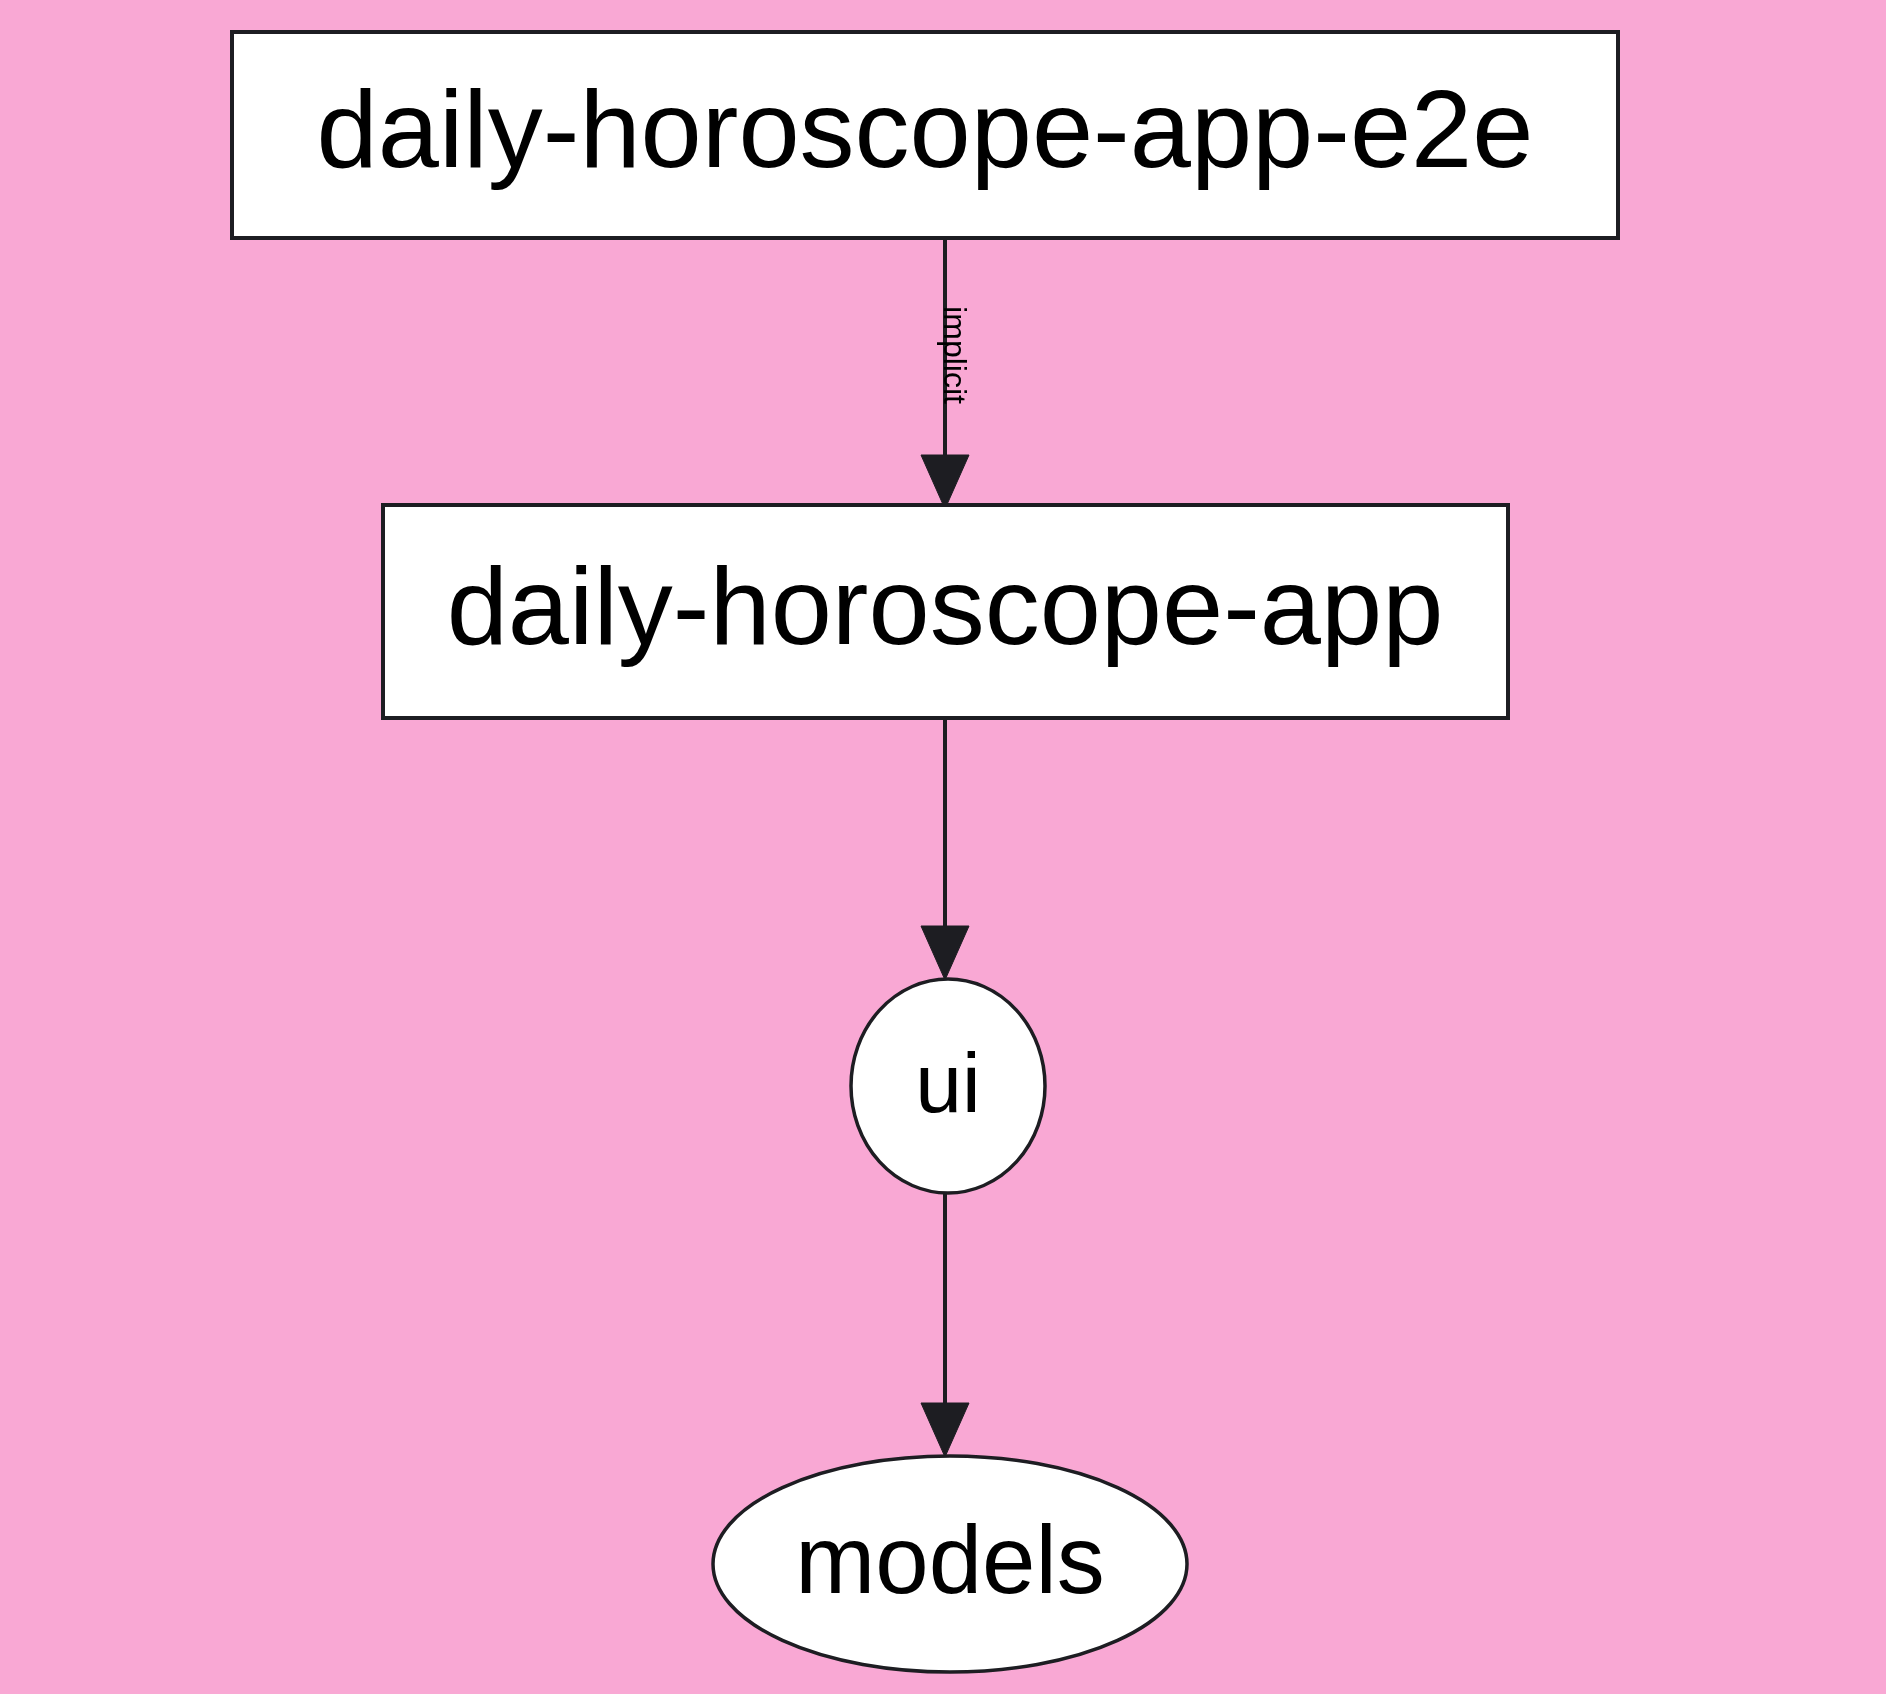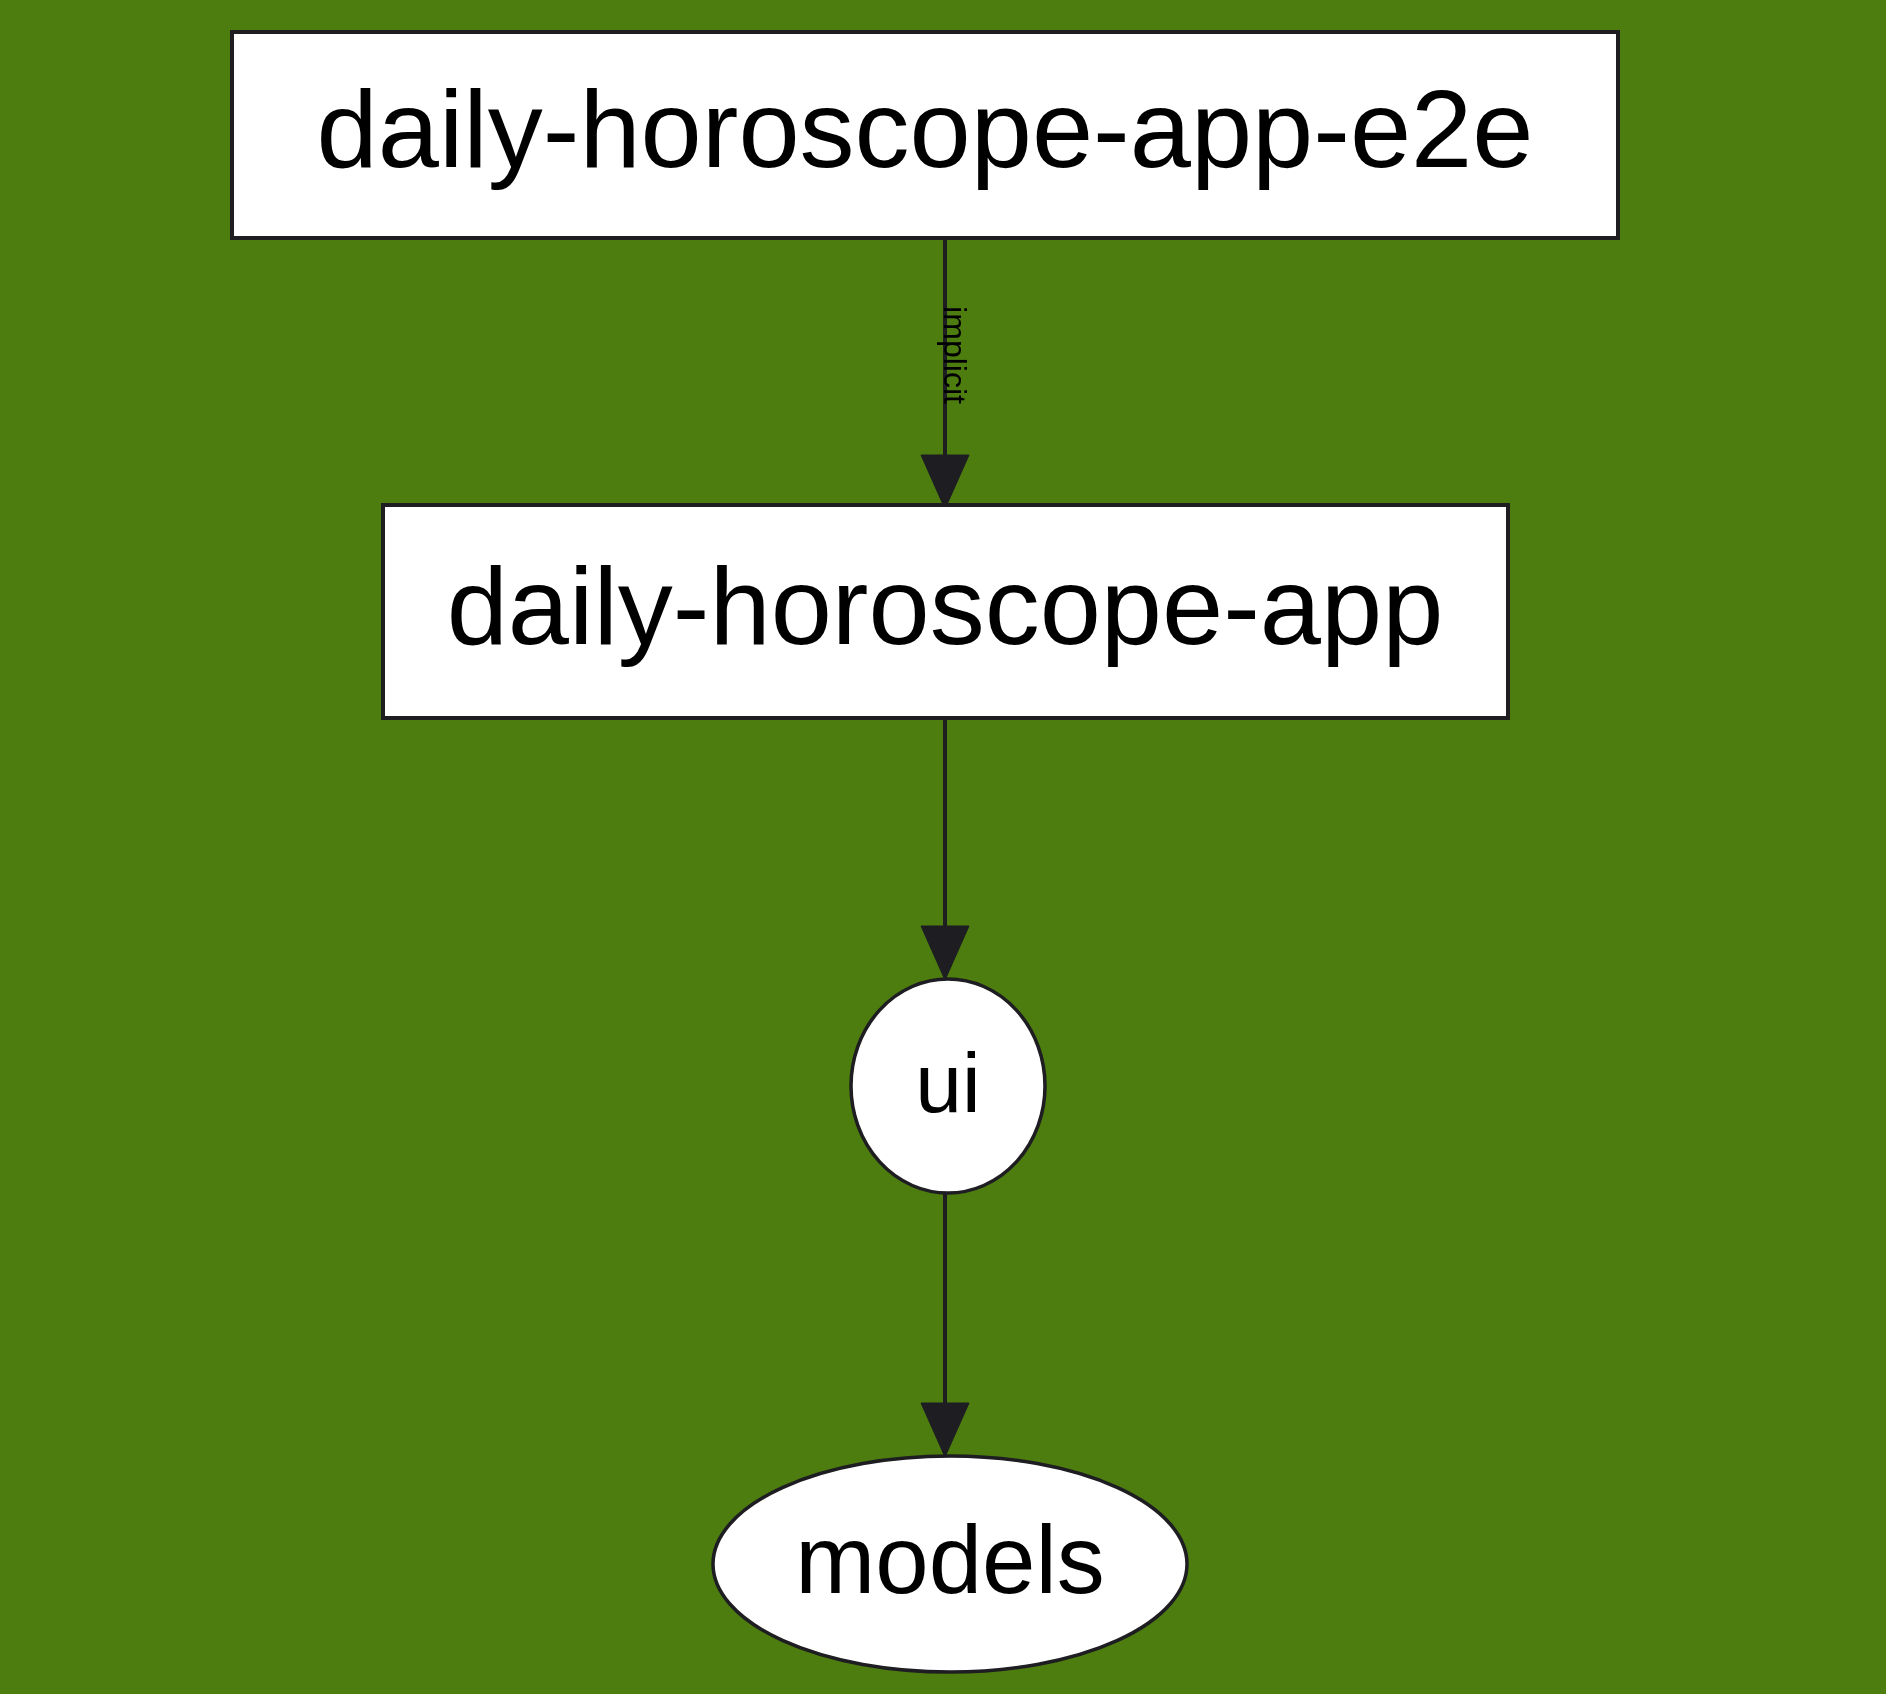--- a/index.html
+++ b/index.html
@@ -7,21 +7,21 @@
     padding: 0;
     background: #ffffff;
   }
   body {
     font-family: "Liberation Sans", sans-serif;
   }
   #graph-canvas {
     position: relative;
     width: 1886px;
     height: 1694px;
-    background: #4d7c0f;
+    background: #f9a8d4;
     overflow: hidden;
   }
   #graph-svg {
     position: absolute;
     left: 0;
     top: 0;
     width: 1886px;
     height: 1694px;
     display: block;
   }

